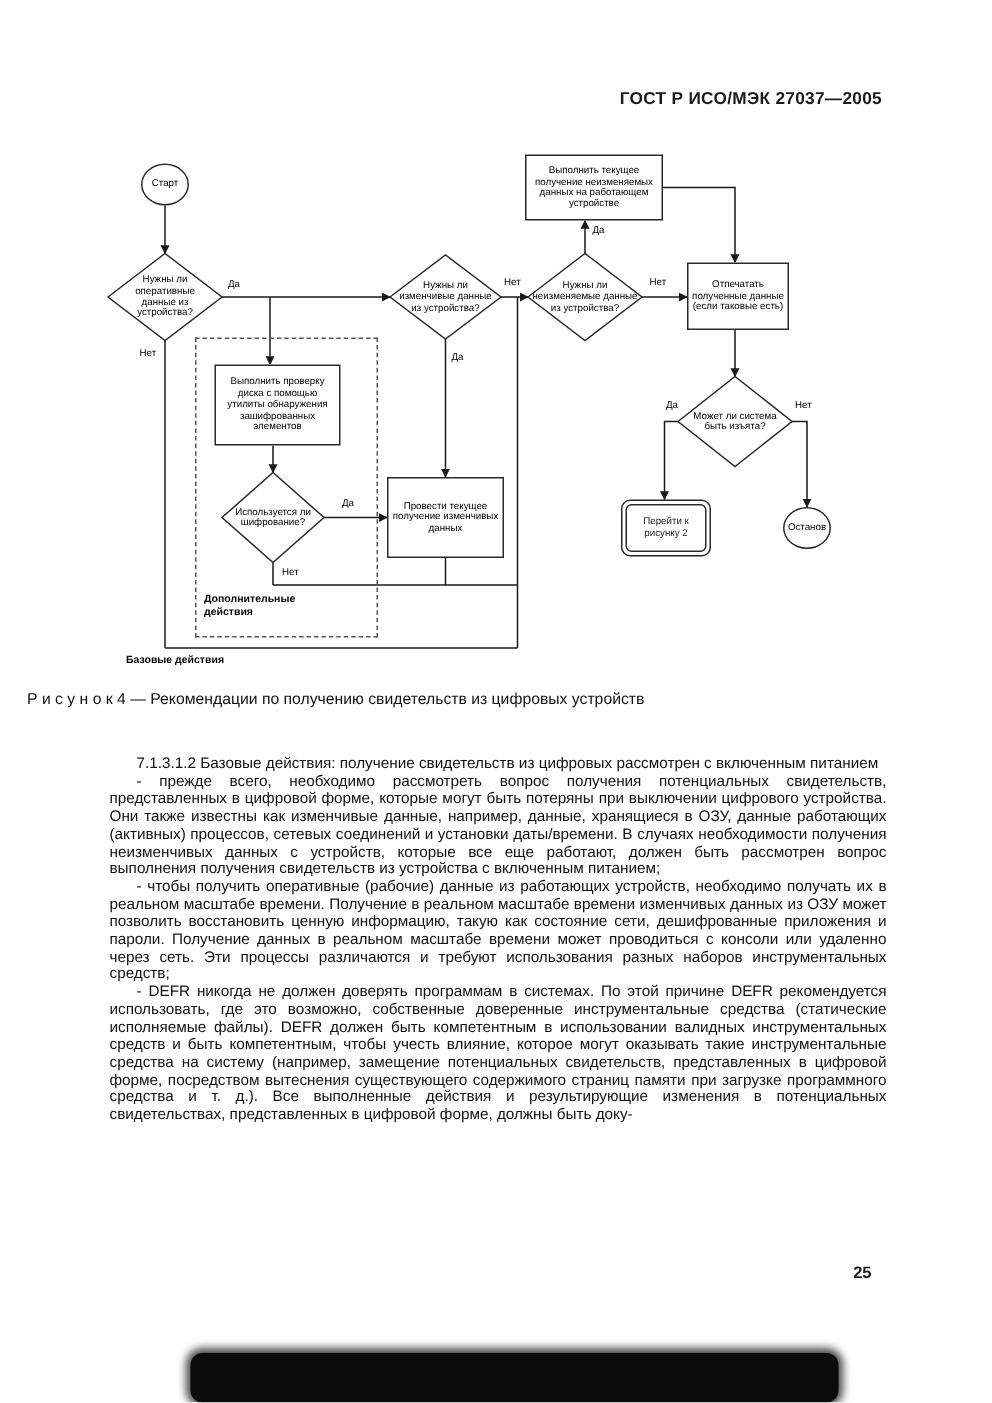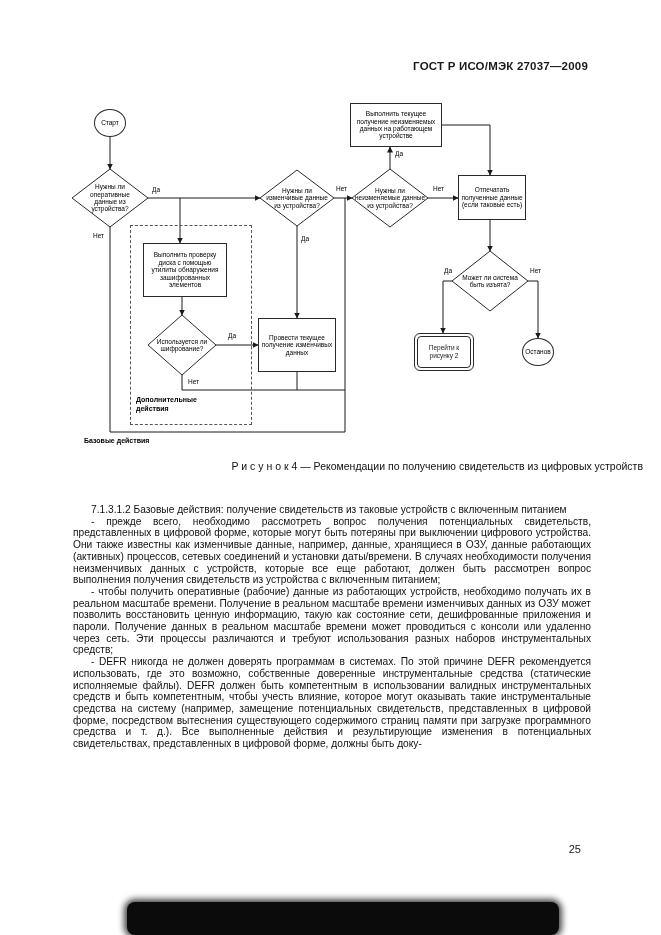--- a/index.html
+++ b/index.html
@@ -28,41 +28,41 @@
     display:flex; align-items:center; justify-content:center; box-sizing:border-box; padding:2px;
   }
   .terminator .inner {
     border:1px solid #2a2a2a; border-radius:4px; width:100%; height:100%;
     display:flex; align-items:center; justify-content:center;
     text-align:center; font-size:6.5px; line-height:1.2; padding:1px; box-sizing:border-box;
   }
   .edge-label { position:absolute; font-size:6.5px; line-height:1; color:#000; }
   .region-label { position:absolute; font-size:7px; font-weight:bold; line-height:1.25; color:#000; }
   .figure-caption {
-    position:absolute; top:460px; left:18px; width:625px; text-align:right;
+    position:absolute; top:460px; left:18px; width:625px; text-align:left;
     font-size:10.5px; line-height:13px; color:#111;
   }
   
   .text-block {
     position:absolute; left:73px; top:504px; width:518px;
     font-size:10.2px; line-height:11.7px; text-align:justify; color:#111;
   }
   .text-block p { margin:0; text-indent:18px; }
-  .page-number { position:absolute; top:843px; right:80px; font-size:11px; font-weight:normal; }
+  .page-number { position:absolute; top:843px; right:80px; font-size:11px; font-weight:bold; }
   .scan-shadow {
     position:absolute; left:127px; top:902px; width:432px; height:33px;
     background:#0b0b0b; border-radius:8px; box-shadow:0 0 6px 3px rgba(10,10,10,0.75);
   }
 </style>
 </head>
 <body>
 
 <div class="page">
 
-  <div class="gost-header">ГОСТ Р ИСО/МЭК 27037—2009</div>
+  <div class="gost-header">ГОСТ Р ИСО/МЭК 27037—2005</div>
 
   <div class="figure-area">
 
     <svg width="661" height="372">
       <defs>
         <marker id="arrow" markerWidth="7" markerHeight="7" refX="5.5" refY="3" orient="auto">
           <path d="M0,0 L6,3 L0,6 z" fill="#1a1a1a"></path>
         </marker>
       </defs>
       <g stroke="#1a1a1a" stroke-width="1" fill="none">
@@ -136,21 +136,21 @@
 
     <div class="region-label" style="left:136px; top:306px; width:62px;">Дополнительные действия</div>
     <div class="region-label" style="left:84px; top:347px; width:120px;">Базовые действия</div>
   </div>
 
   <div class="figure-caption">
     <div>Р и с у н о к  4 — Рекомендации по получению свидетельств из цифровых устройств</div>
   </div>
 
   <div class="text-block">
-    <p>7.1.3.1.2 Базовые действия: получение свидетельств из таковые устройств с включенным питанием</p>
+    <p>7.1.3.1.2 Базовые действия: получение свидетельств из цифровых рассмотрен с включенным питанием</p>
     <p>- прежде всего, необходимо рассмотреть вопрос получения потенциальных свидетельств, представленных в цифровой форме, которые могут быть потеряны при выключении цифрового устройства. Они также известны как изменчивые данные, например, данные, хранящиеся в ОЗУ, данные работающих (активных) процессов, сетевых соединений и установки даты/времени. В случаях необходимости получения неизменчивых данных с устройств, которые все еще работают, должен быть рассмотрен вопрос выполнения получения свидетельств из устройства с включенным питанием;</p>
     <p>- чтобы получить оперативные (рабочие) данные из работающих устройств, необходимо получать их в реальном масштабе времени. Получение в реальном масштабе времени изменчивых данных из ОЗУ может позволить восстановить ценную информацию, такую как состояние сети, дешифрованные приложения и пароли. Получение данных в реальном масштабе времени может проводиться с консоли или удаленно через сеть. Эти процессы различаются и требуют использования разных наборов инструментальных средств;</p>
     <p>- DEFR никогда не должен доверять программам в системах. По этой причине DEFR рекомендуется использовать, где это возможно, собственные доверенные инструментальные средства (статические исполняемые файлы). DEFR должен быть компетентным в использовании валидных инструментальных средств и быть компетентным, чтобы учесть влияние, которое могут оказывать такие инструментальные средства на систему (например, замещение потенциальных свидетельств, представленных в цифровой форме, посредством вытеснения существующего содержимого страниц памяти при загрузке программного средства и т. д.). Все выполненные действия и результирующие изменения в потенциальных свидетельствах, представленных в цифровой форме, должны быть доку-</p>
   </div>
 
   <div class="page-number">25</div>
 
   <div class="scan-shadow"></div>
 </div>
 

